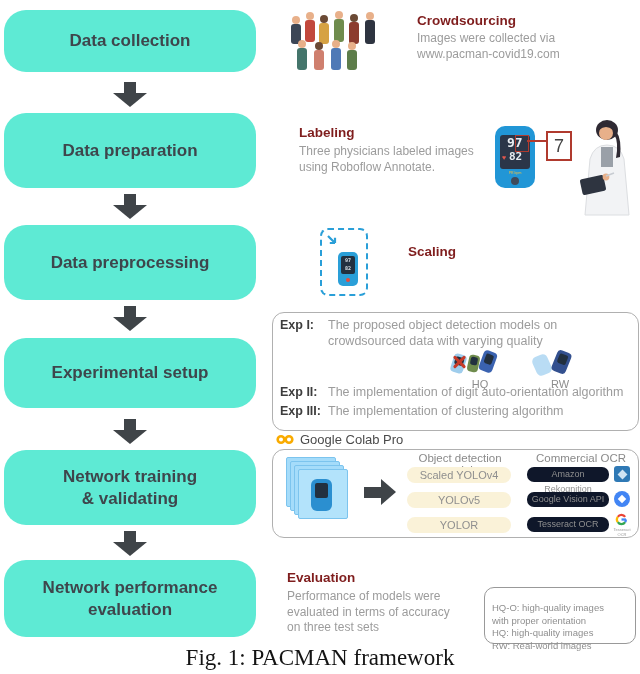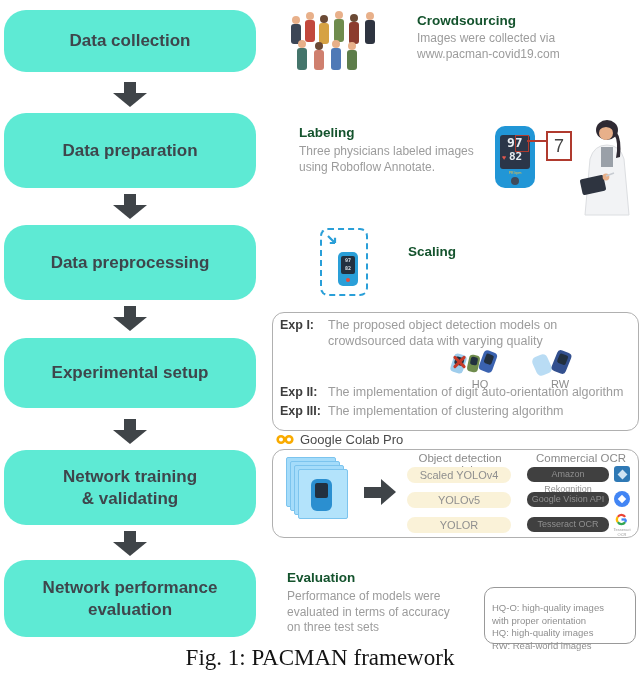--- a/index.html
+++ b/index.html
@@ -10,21 +10,21 @@
   
   .step{position:absolute;left:4px;width:252px;background:#5eead4;border-radius:22px;
         display:flex;align-items:center;justify-content:center;text-align:center;
         font-weight:bold;font-size:17px;color:#3e464c;line-height:1.25;}
   .flow-arrow{position:absolute;left:113px;width:34px;}
   .flow-arrow .stem{width:12px;height:11px;background:#3f4448;margin:0 auto;}
   .flow-arrow .head{width:0;height:0;margin:0 auto;border-left:17px solid transparent;
         border-right:17px solid transparent;border-top:14px solid #3f4448;}
 
   
-  .h-title{position:absolute;font-size:13.5px;font-weight:bold;color:#14532d;}
+  .h-title{position:absolute;font-size:13.5px;font-weight:bold;color:#7f1d1d;}
   .h-body{position:absolute;font-size:12px;color:#9c9c9c;line-height:1.3;}
 
   
   .panel{position:absolute;border:1px solid #b0b0b0;border-radius:12px;background:#fff;}
 
   
   .exp-label{position:absolute;font-size:12.5px;font-weight:bold;color:#3d3d3d;}
   .exp-text{position:absolute;font-size:12.5px;color:#9c9c9c;line-height:1.25;}
   .grp{position:absolute;width:56px;height:40px;}
   .grp .cap{position:absolute;left:0;top:28px;width:100%;text-align:center;
@@ -37,21 +37,21 @@
                 height:16px;background:#c73a28;border-radius:2px;}
   .xmark::before{transform:rotate(45deg);}
   .xmark::after{transform:rotate(-45deg);}
 
   
   .col-head{position:absolute;font-size:11.5px;color:#8a8a8a;text-align:center;}
   .pill{position:absolute;text-align:center;color:#8f8f8f;}
   .pill.cream{left:407px;width:104px;height:16px;line-height:16px;border-radius:8px;
               background:#faf2d8;font-size:11px;}
   .pill.gray{left:527px;width:82px;height:15px;line-height:15px;border-radius:7px;
-             background:#404040;font-size:9px;}
+             background:#0f172a;font-size:9px;}
   .card{position:absolute;width:48px;height:48px;background:#a5dcfa;border:1px solid #7cc4ee;
         border-radius:2px;}
   .rarrow .stem{position:absolute;left:0;top:8px;width:17px;height:11px;background:#3f4448;}
   .rarrow .head{position:absolute;left:17px;top:0;width:0;height:0;
         border-top:13.5px solid transparent;border-bottom:13.5px solid transparent;
         border-left:15px solid #3f4448;}
 
   
   .ox{position:absolute;left:495px;top:126px;width:40px;height:62px;background:#2196d6;
       border-radius:10px;}

